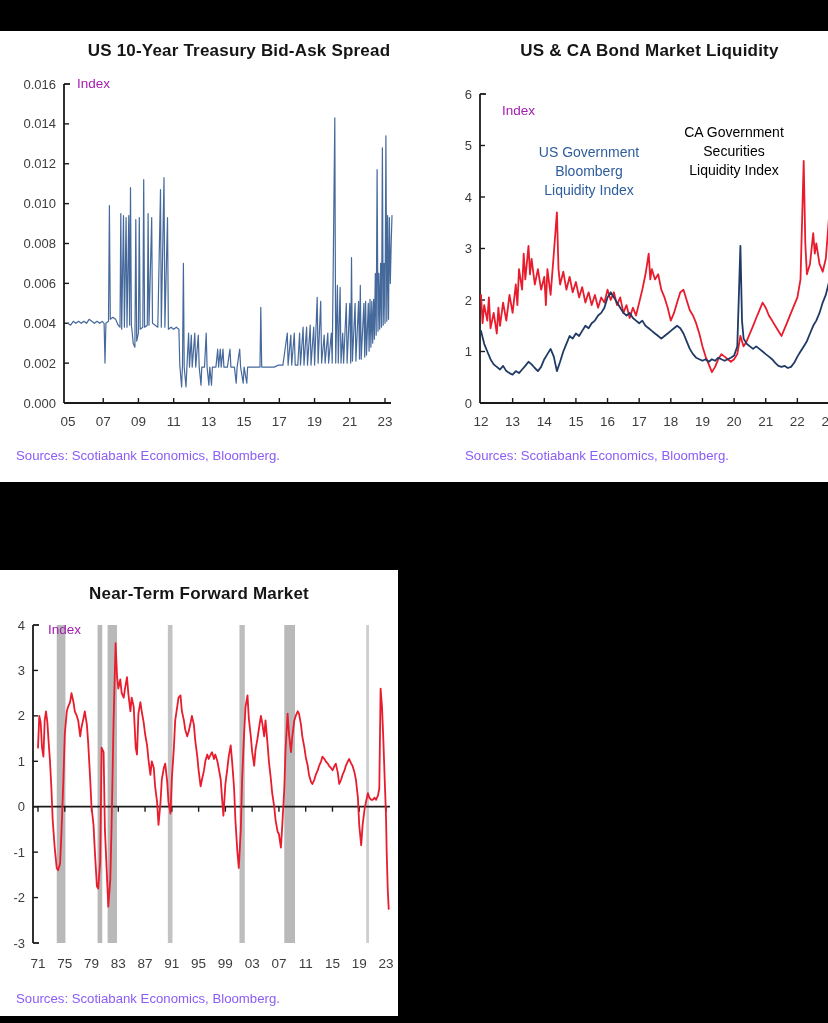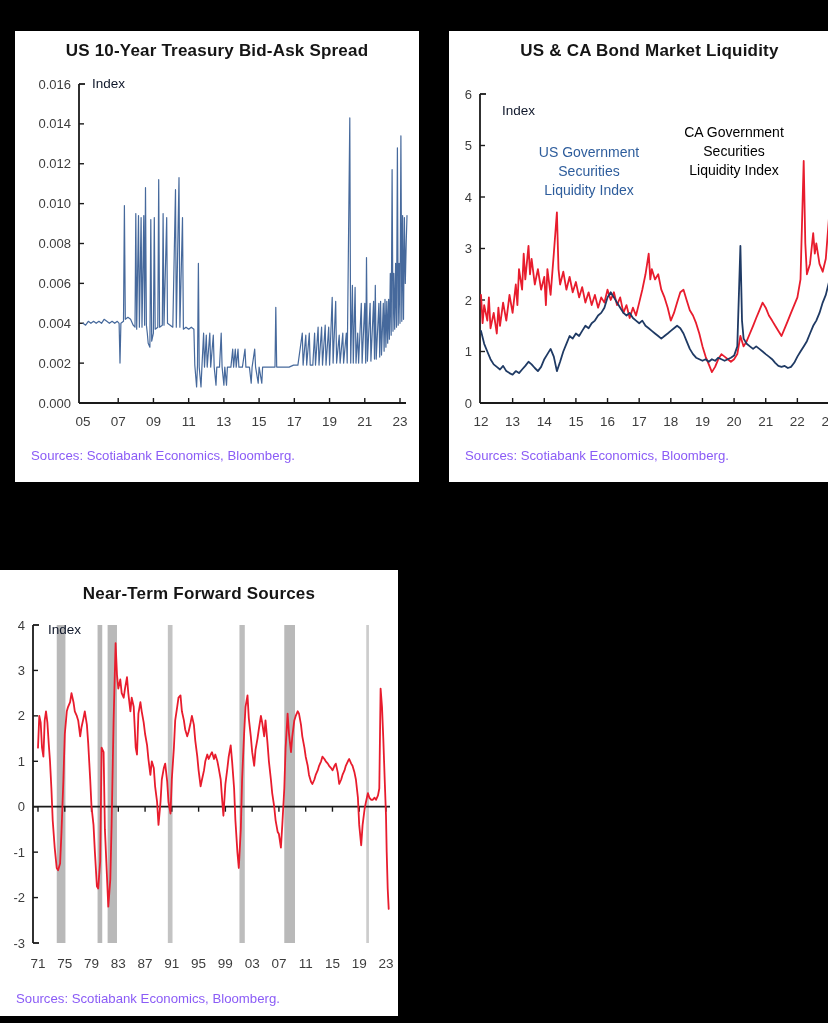--- a/index.html
+++ b/index.html
@@ -1,26 +1,26 @@
 <!DOCTYPE html>
 <html><head>
 <meta charset="utf-8">
 <style>
   html,body{margin:0;padding:0;background:#000;}
   #screen{position:relative;width:828px;height:1023px;background:#000;overflow:hidden;
           font-family:"Liberation Sans",sans-serif;}
   .panel{position:absolute;background:#fff;}
   .chart-title{position:absolute;left:0;right:0;top:10px;text-align:center;
                font-weight:bold;font-size:17px;color:#151515;letter-spacing:.2px;}
-  .index-label{position:absolute;font-size:13.5px;color:#0f172a;}
+  .index-label{position:absolute;font-size:13.5px;color:#a21caf;}
   .source{position:absolute;left:16px;font-size:13.2px;color:#8b5cf6;}
   .legend{position:absolute;font-size:14px;line-height:19px;text-align:center;
           white-space:pre-line;font-weight:400;}
   svg{position:absolute;left:0;top:0;}
-  #panel0{left:0;top:31px;width:404px;height:451px;margin-left:15px;}
+  #panel0{left:0;top:31px;width:478px;height:451px;}
   #panel1{left:449px;top:31px;width:401px;height:451px;}
   #panel2{left:0;top:570px;width:398px;height:446px;}
   #panel0 .source,#panel1 .source{top:417px;}
   #panel2 .source{top:421px;}
   #panel2 .chart-title{top:14px;}
   #idx0{left:77px;top:45px;}
   #idx1{left:53px;top:72px;}
   #idx2{left:48px;top:52px;}
   #legend-us{left:70px;top:112px;width:140px;color:#2e5d9c;}
   #legend-ca{left:215px;top:92px;width:140px;color:#000000;}
@@ -117,30 +117,30 @@
         <line x1="31" y1="166" x2="36" y2="166" stroke="#1a1a1a" stroke-width="1.4"></line>
         <text x="23" y="170.5" text-anchor="end" font-size="13" fill="#3d3d3d" font-family="&quot;Liberation Sans&quot;, sans-serif">4</text>
         <line x1="31" y1="114.5" x2="36" y2="114.5" stroke="#1a1a1a" stroke-width="1.4"></line>
         <text x="23" y="119" text-anchor="end" font-size="13" fill="#3d3d3d" font-family="&quot;Liberation Sans&quot;, sans-serif">5</text>
         <text x="23" y="67.5" text-anchor="end" font-size="13" fill="#3d3d3d" font-family="&quot;Liberation Sans&quot;, sans-serif">6</text>
         <polyline points="32.0,263.9 33.6,292.2 35.2,274.1 38.3,289.6 39.9,266.4 41.5,297.3 44.7,281.9 47.8,302.5 49.4,276.7 51.0,294.8 54.1,271.6 57.3,289.6 60.5,263.9 63.6,281.9 66.8,253.5 68.4,274.1 70.0,238.1 73.1,258.7 74.7,222.7 76.3,248.4 79.5,214.9 81.0,243.3 82.6,227.8 85.8,253.5 88.9,238.1 92.1,258.7 95.3,245.8 96.9,274.1 98.4,238.1 101.6,263.9 104.8,222.7 107.9,181.4 109.5,238.1 111.1,253.5 114.3,240.7 117.4,258.7 120.6,245.8 123.7,261.3 126.9,251.0 130.1,266.4 133.2,256.1 136.4,271.6 139.6,261.3 142.7,274.1 145.9,263.9 149.1,276.7 152.2,266.4 155.4,271.6 158.5,258.7 161.7,269.0 164.9,261.3 168.0,274.1 171.2,266.4 174.4,281.9 177.5,274.1 180.7,287.0 183.9,276.7 187.0,284.5 190.2,271.6 193.3,258.7 196.5,243.3 199.7,222.7 201.3,248.4 202.8,238.1 206.0,248.4 209.2,243.3 212.3,258.7 215.5,266.4 218.7,276.7 221.8,289.6 225.0,281.9 228.1,271.6 231.3,261.3 234.5,258.7 237.6,269.0 240.8,279.3 244.0,284.5 247.1,292.2 250.3,302.5 253.5,315.4 256.6,325.6 259.8,333.4 262.9,341.1 266.1,335.9 269.3,328.2 272.4,323.1 275.6,325.6 278.8,328.2 281.9,330.8 285.1,328.2 288.3,323.1 291.4,305.0 294.6,315.4 297.7,310.2 300.9,302.5 304.1,294.8 307.2,287.0 310.4,279.3 313.6,271.6 316.7,276.7 319.9,284.5 323.1,289.6 326.2,294.8 329.4,299.9 332.5,305.0 335.7,297.3 338.9,289.6 342.0,281.9 345.2,274.1 348.4,266.4 351.5,248.4 354.7,129.9 356.3,212.3 357.9,243.3 361.0,232.9 364.2,202.1 365.8,222.7 367.3,212.3 370.5,232.9 373.7,240.7 376.8,227.8 380.0,186.6 381.6,207.2 383.2,171.1 384.7,196.9 386.3,181.4 387.9,212.3 389.5,168.6 391.1,186.6 392.7,176.3" fill="none" stroke="#e81c2d" stroke-width="1.8" stroke-linejoin="round" stroke-linecap="round"></polyline>
         <polyline points="32.0,299.9 35.2,312.8 38.3,320.5 41.5,328.2 44.7,333.4 47.8,335.9 51.0,338.5 54.1,334.9 57.3,340.1 60.5,342.1 63.6,343.7 66.8,340.1 70.0,342.1 73.1,338.5 76.3,334.9 79.5,330.8 82.6,333.4 85.8,337.0 88.9,340.1 92.1,335.9 95.3,328.2 98.4,323.1 101.6,317.9 104.8,325.6 107.9,340.1 111.1,330.8 114.3,320.5 117.4,312.8 120.6,305.0 123.7,307.6 126.9,302.5 130.1,305.0 133.2,299.9 136.4,294.8 139.6,297.3 142.7,292.2 145.9,289.6 149.1,284.5 152.2,281.9 155.4,276.7 158.5,266.4 161.7,261.3 164.9,266.4 168.0,271.6 171.2,276.7 174.4,281.9 177.5,284.5 180.7,281.9 183.9,287.0 187.0,289.6 190.2,292.2 193.3,289.6 196.5,294.8 199.7,297.3 202.8,299.9 206.0,302.5 209.2,305.0 212.3,307.6 215.5,305.0 218.7,302.5 221.8,299.9 225.0,297.3 228.1,294.8 231.3,297.3 234.5,302.5 237.6,310.2 240.8,317.9 244.0,323.1 247.1,326.7 250.3,328.2 253.5,329.8 256.6,328.2 259.8,330.8 262.9,328.2 266.1,329.8 269.3,326.7 272.4,328.2 275.6,329.8 278.8,328.2 281.9,326.7 285.1,324.6 288.3,315.4 291.4,214.9 293.0,289.6 294.6,307.6 297.7,312.8 300.9,315.4 304.1,317.9 307.2,315.4 310.4,317.9 313.6,320.5 316.7,323.1 319.9,325.6 323.1,328.2 326.2,331.8 329.4,334.9 332.5,335.9 335.7,334.9 338.9,337.0 342.0,335.9 345.2,331.8 348.4,325.6 351.5,320.5 354.7,315.4 357.9,310.2 361.0,302.5 364.2,294.8 367.3,289.6 370.5,281.9 373.7,271.6 376.8,263.9 380.0,251.0 383.2,243.3 384.7,253.5 386.3,240.7 387.9,248.4 389.5,238.1 391.1,245.8 392.7,235.5" fill="none" stroke="#1f3a64" stroke-width="1.8" stroke-linejoin="round" stroke-linecap="round"></polyline>
       </svg>
     <div class="index-label" id="idx1">Index</div>
     <div class="legend" id="legend-us">US Government
-Securities
+Bloomberg
 Liquidity Index</div>
     <div class="legend" id="legend-ca">CA Government
 Securities
 Liquidity Index</div>
     <div class="source">Sources: Scotiabank Economics, Bloomberg.</div>
   </div>
 
   <div class="panel" id="panel2">
-    <div class="chart-title">Near-Term Forward Sources</div>
+    <div class="chart-title">Near-Term Forward Market</div>
     <svg id="svg2" width="398" height="446">
         <rect x="56.73846153846124" y="55" width="8.69999999999969" height="318" fill="#b9b9b9"></rect>
         <rect x="97.56153846153907" y="55" width="4.684615384614162" height="318" fill="#b9b9b9"></rect>
         <rect x="107.6000000000006" y="55" width="9.369230769229858" height="318" fill="#b9b9b9"></rect>
         <rect x="167.83076923076985" y="55" width="4.684615384614148" height="318" fill="#c3c3c3"></rect>
         <rect x="239.43846153846093" y="55" width="5.353846153847371" height="318" fill="#bdbdbd"></rect>
         <rect x="284.27692307692274" y="55" width="10.707692307693264" height="318" fill="#b9b9b9"></rect>
         <rect x="366.25769230769197" y="55" width="2.6769230769237424" height="318" fill="#cccccc"></rect>
         <line x1="33" y1="236.71428571428572" x2="390" y2="236.71428571428572" stroke="#1a1a1a" stroke-width="1.8"></line>
         <line x1="38" y1="236.71428571428572" x2="38" y2="241.71428571428572" stroke="#1a1a1a" stroke-width="1.4"></line>

